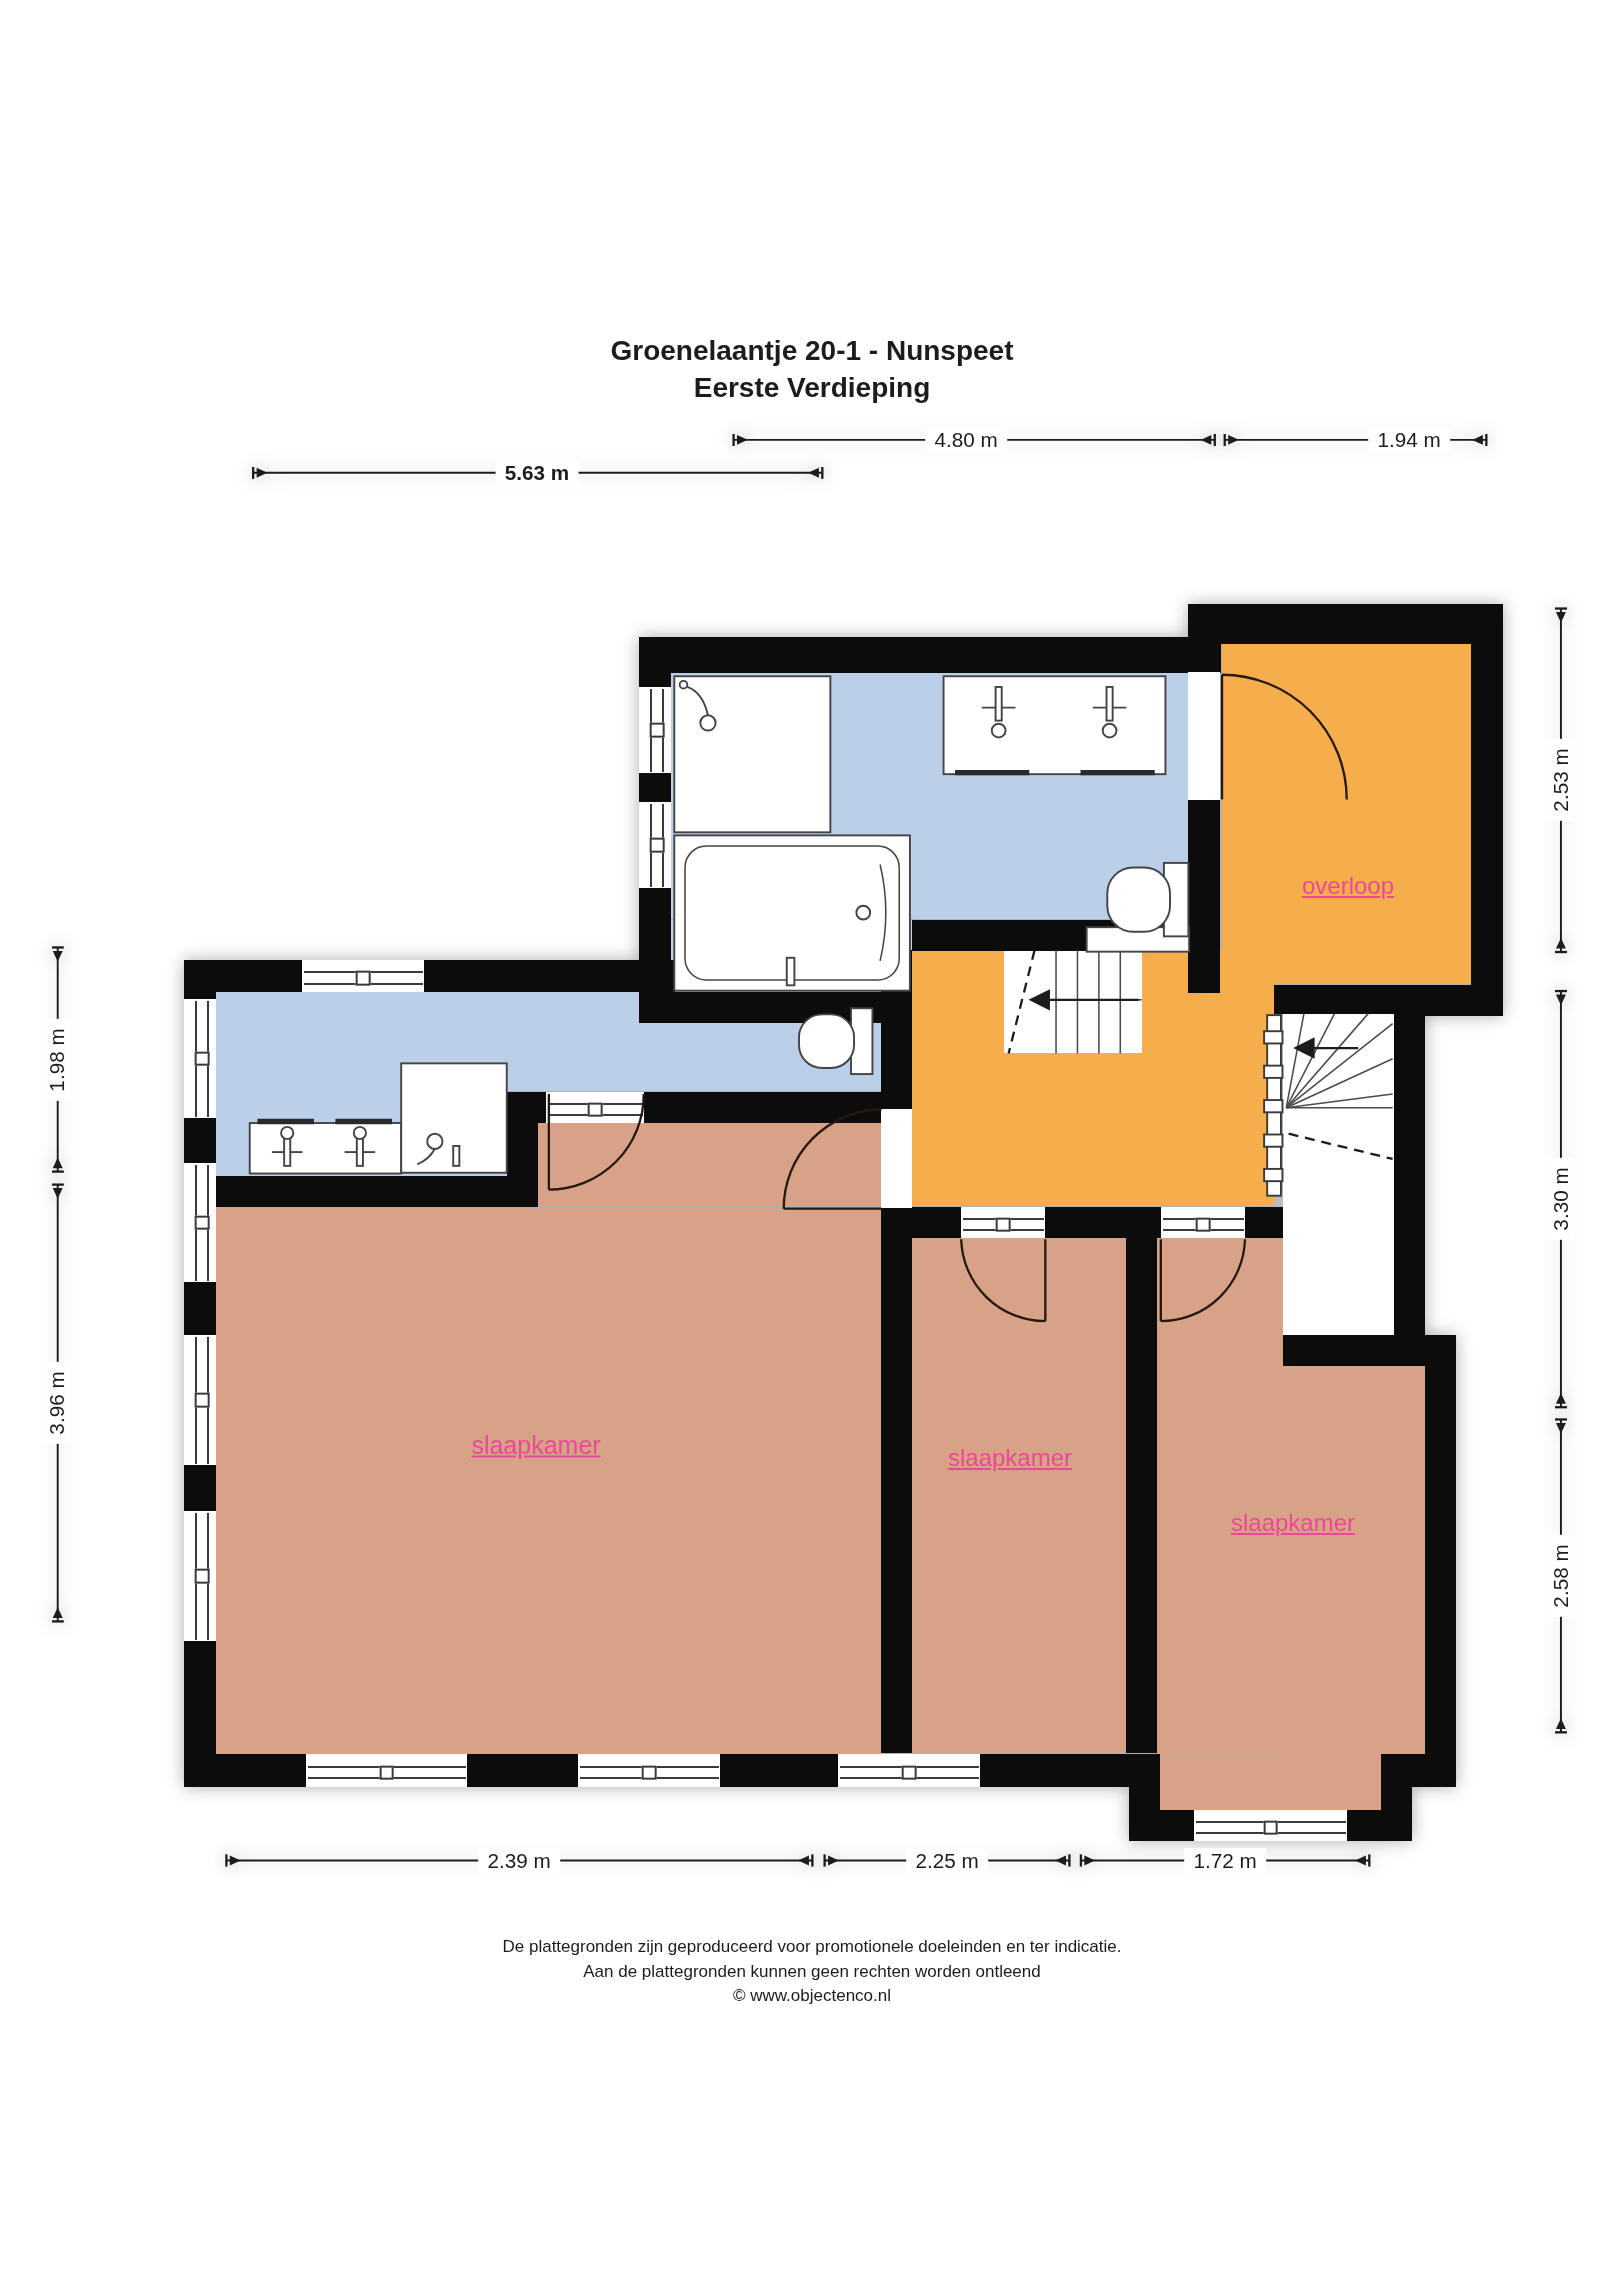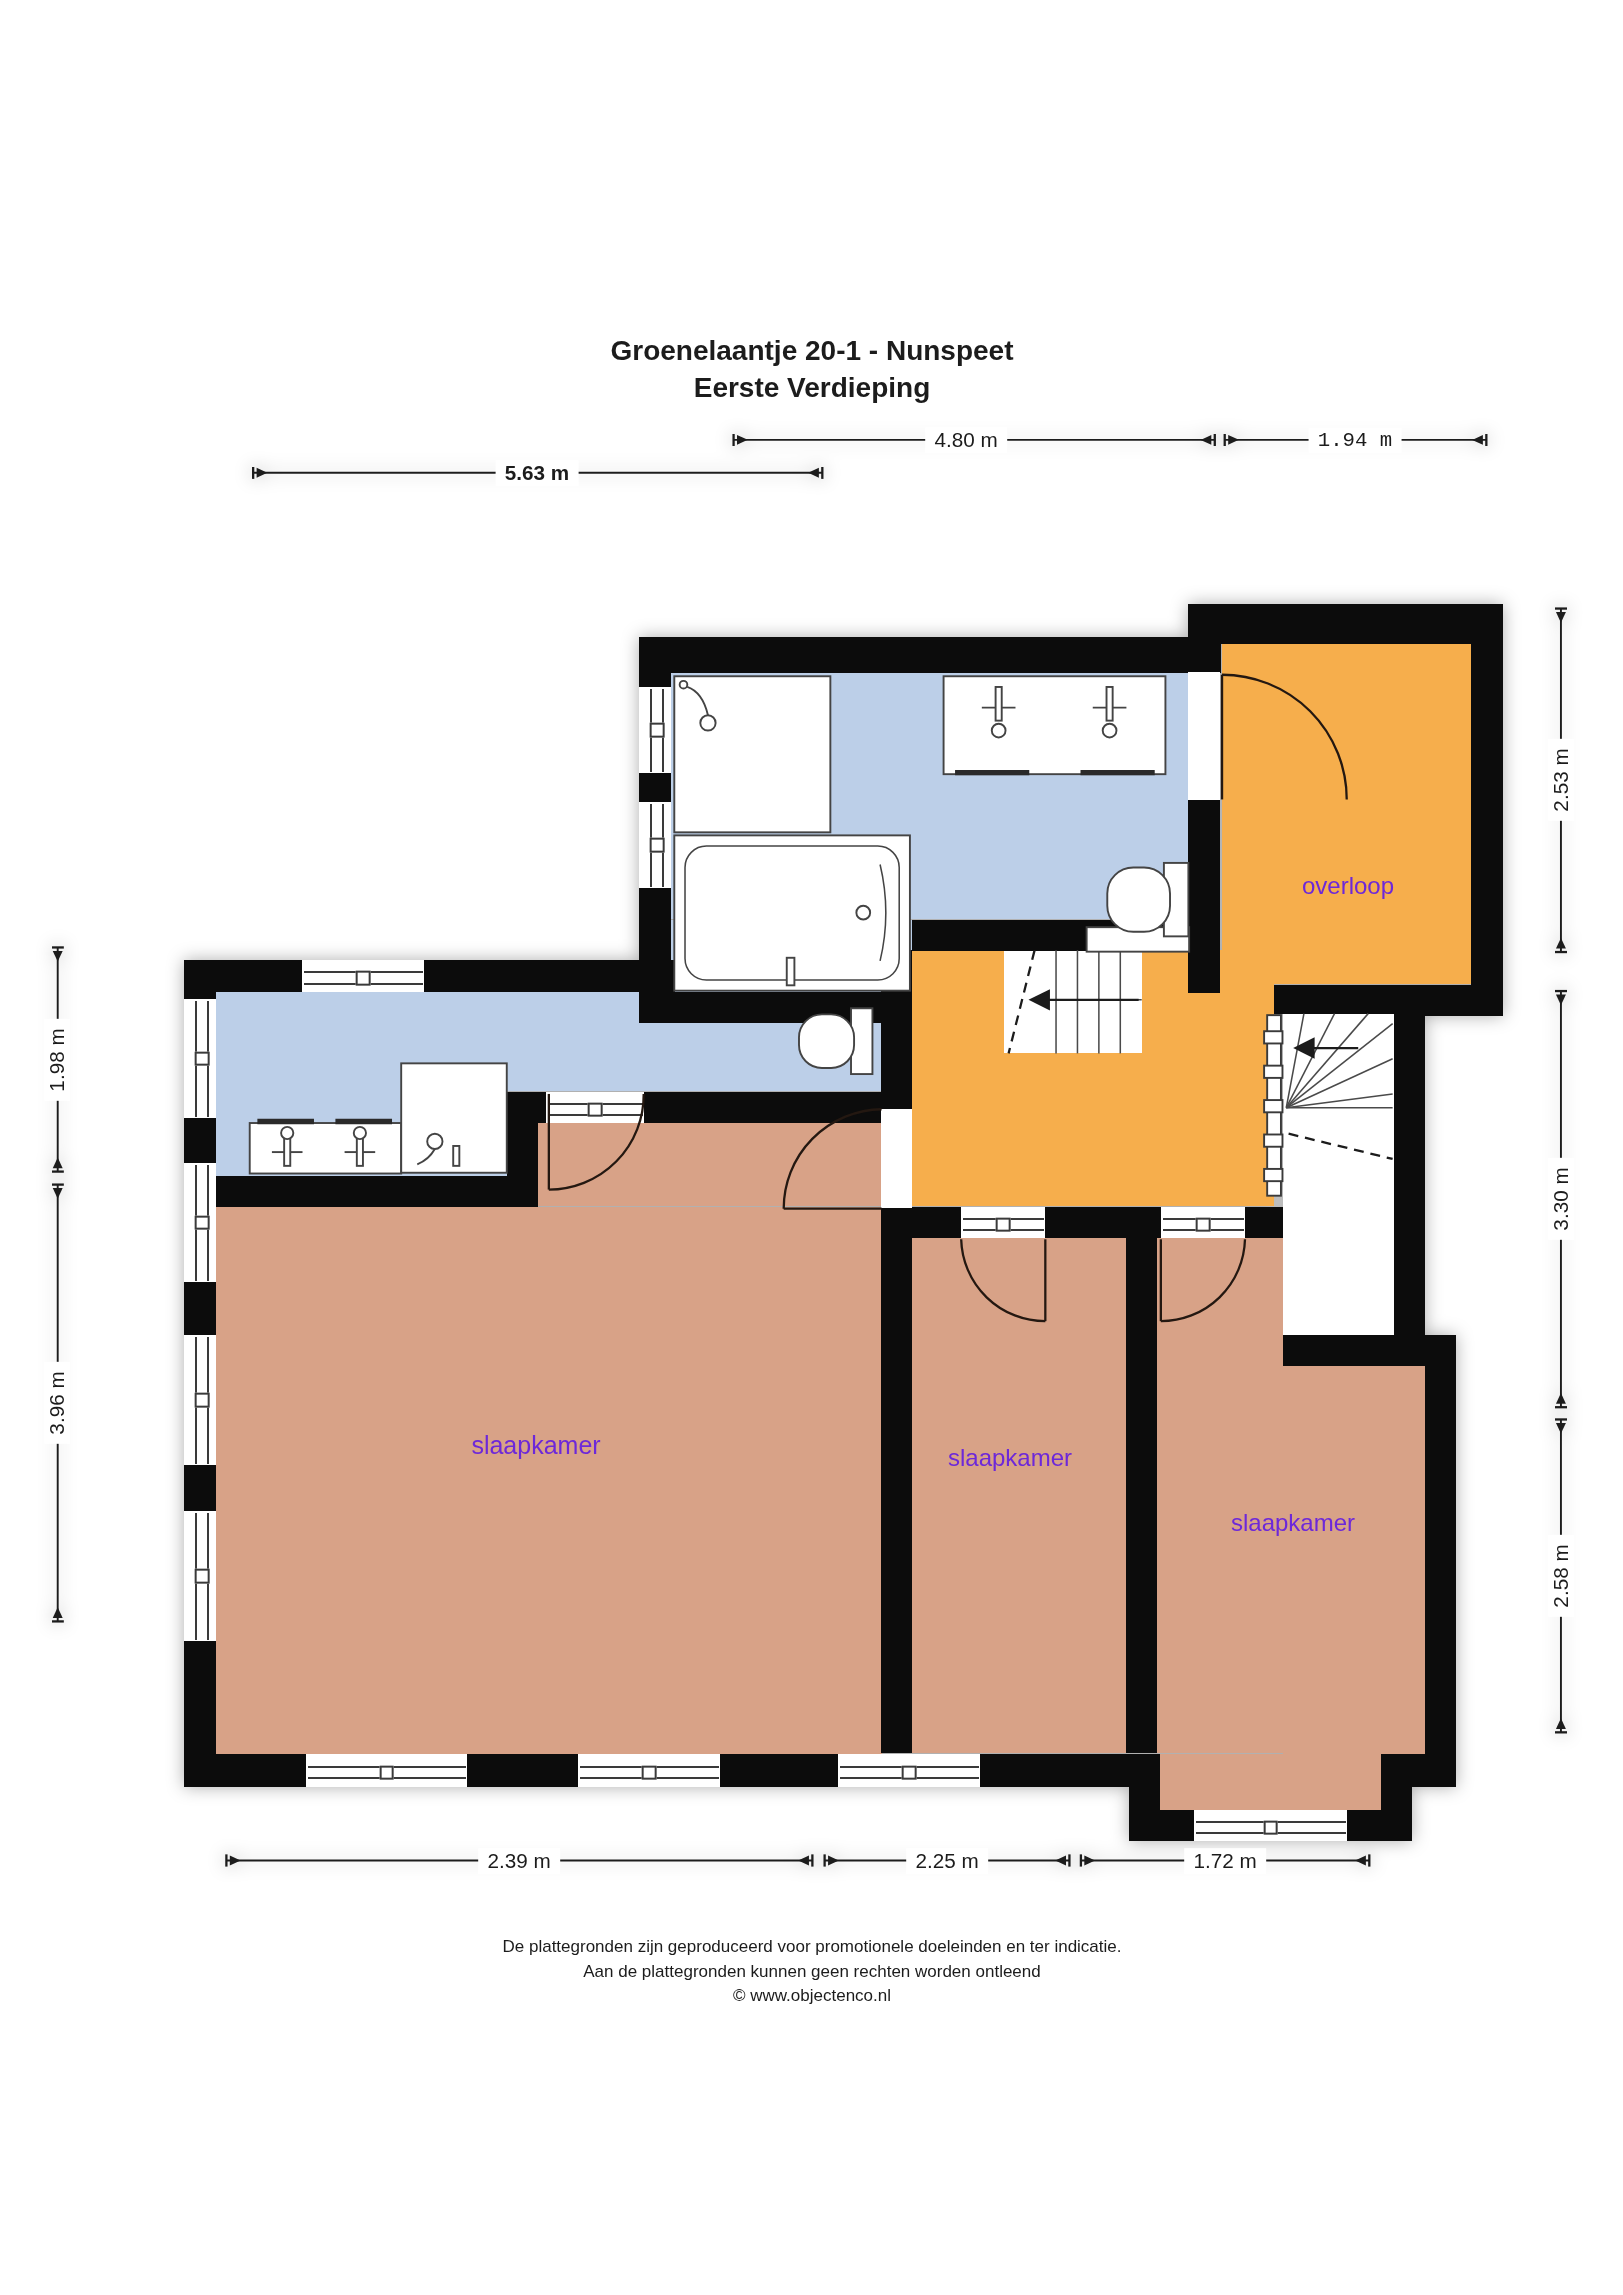--- a/index.html
+++ b/index.html
@@ -12,21 +12,21 @@
   .f-bed{position:absolute;background:var(--bedroom,#d8a287);}
   .f-void{position:absolute;background:#ffffff;}
   .gap{position:absolute;background:#ffffff;}
   
   .win{position:absolute;background:#fff;box-sizing:border-box;}
   .win i{position:absolute;display:block;}
   .win.h i{left:1.5px;right:1.5px;top:50%;height:9.2px;margin-top:-4.6px;border-top:2.3px solid #3a3a3a;border-bottom:2.3px solid #3a3a3a;}
   .win.v i{top:1.5px;bottom:1.5px;left:50%;width:9.2px;margin-left:-4.6px;border-left:2.3px solid #3a3a3a;border-right:2.3px solid #3a3a3a;}
   .win i::after{content:"";position:absolute;left:50%;top:50%;transform:translate(-50%,-50%);width:10.7px;height:10.7px;background:#fff;border:2.3px solid #3a3a3a;}
   
-  .room-label{position:absolute;transform:translate(-50%,-50%);font-size:24px;color:#6d28d9;white-space:nowrap;}
+  .room-label{position:absolute;transform:translate(-50%,-50%);font-size:24px;color:#ec4899;white-space:nowrap;text-decoration:underline;}
   
   .title{position:absolute;left:812px;transform:translateX(-50%);font-weight:bold;font-size:28px;white-space:nowrap;}
   
   .dimlab{position:absolute;transform:translate(-50%,-50%);background:#fff;padding:0.8px 9.2px;font-size:20.7px;white-space:nowrap;}
   .dimlab.vert{transform:translate(-50%,-50%) rotate(-90deg);}
   
   .footer-line{position:absolute;left:812px;transform:translateX(-50%);font-size:17px;white-space:nowrap;}
   svg{position:absolute;left:0;top:0;pointer-events:none;}
 </style>
 </head>
@@ -265,21 +265,21 @@
     </g>
   </svg>
 
   <div class="room-label" style="left:1348px;top:886px;">overloop</div>
   <div class="room-label" style="left:536px;top:1445px;font-size:25px;">slaapkamer</div>
   <div class="room-label" style="left:1010px;top:1458px;">slaapkamer</div>
   <div class="room-label" style="left:1293px;top:1523px;">slaapkamer</div>
 </div>
 
 <span class="dimlab" style="left:966px;top:440px;">4.80 m</span>
-<span class="dimlab" style="left:1355px;top:440px;font-family:Liberation Mono, monospace;">1.94 m</span>
+<span class="dimlab" style="left:1409px;top:440px;">1.94 m</span>
 <span class="dimlab" style="left:537px;top:473px;font-weight:bold;">5.63 m</span>
 <span class="dimlab" style="left:519px;top:1861px;">2.39 m</span>
 <span class="dimlab" style="left:947px;top:1861px;">2.25 m</span>
 <span class="dimlab" style="left:1225px;top:1861px;">1.72 m</span>
 <span class="dimlab vert" style="left:57px;top:1060px;">1.98 m</span>
 <span class="dimlab vert" style="left:57px;top:1403px;">3.96 m</span>
 <span class="dimlab vert" style="left:1561px;top:780px;">2.53 m</span>
 <span class="dimlab vert" style="left:1561px;top:1199px;">3.30 m</span>
 <span class="dimlab vert" style="left:1561px;top:1576px;">2.58 m</span>
 

